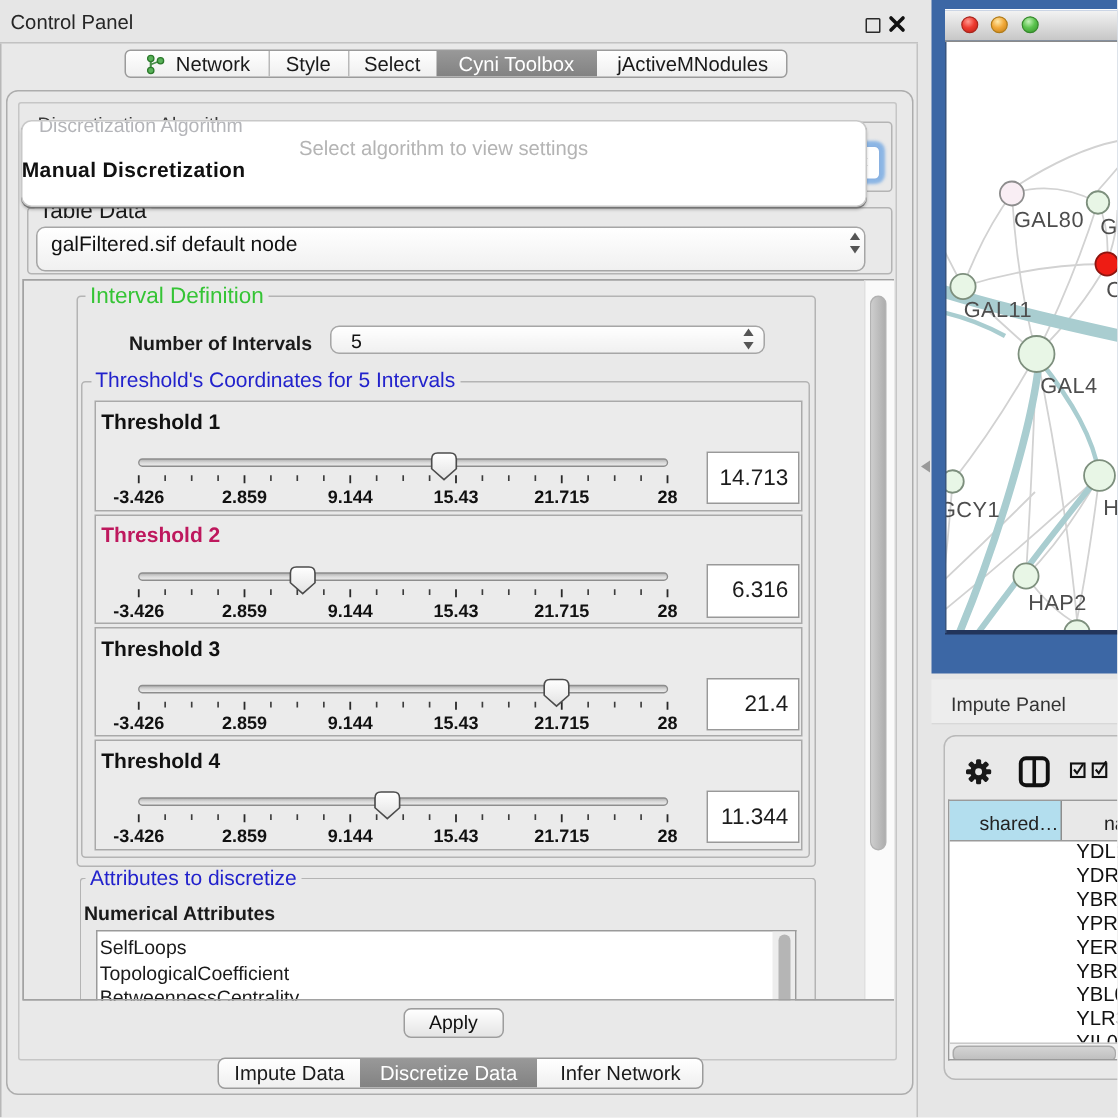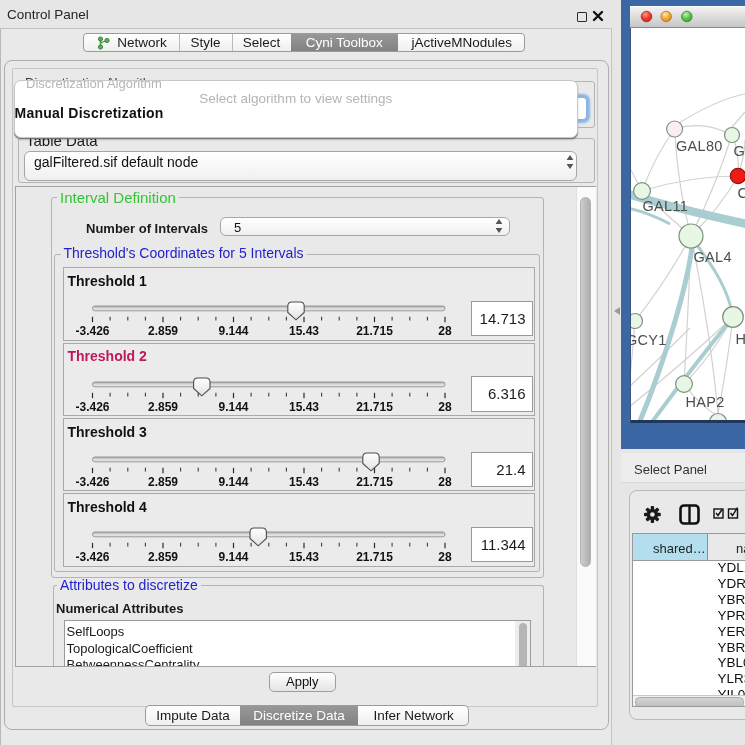--- a/index.html
+++ b/index.html
@@ -341,21 +341,21 @@
   <text x="63.5" y="234">GAL4</text>
   <text x="-4" y="316.5">GCY1</text>
   <text x="105.5" y="315.5">HI</text>
   <text x="55.5" y="378.5">HAP2</text>
  </g>
 </svg>
 <div class="ab" style="left:630px;top:420px;width:115px;height:2.5px;background:#22355c"></div>
 <div class="ab" style="left:629.5px;top:28px;width:1.5px;height:394px;background:#38557f"></div>
 
 <div class="ab" style="left:621px;top:453px;width:124px;height:29px;background:#ededed;border-bottom:1px solid #d8d8d8"></div>
-<div class="ab" style="left:634px;top:461.5px;font-size:13px;color:#333">Select Panel</div>
+<div class="ab" style="left:634px;top:461.5px;font-size:13px;color:#333">Impute Panel</div>
 
 <div class="ab" style="left:628.5px;top:490px;width:125px;height:230px;background:#e9e9e9;border:1px solid #b9b9b9;border-radius:8px;box-sizing:border-box"></div>
 <svg class="ab" style="left:641px;top:504px" width="104" height="22" viewBox="0 0 104 22">
  <g fill="#1a1a1a" transform="translate(11.4,10.5)">
         <circle r="5.6"></circle>
         <rect x="-1.7" y="-8.4" width="3.4" height="4.5" rx="1" transform="rotate(0)"></rect>
         <rect x="-1.7" y="-8.4" width="3.4" height="4.5" rx="1" transform="rotate(45)"></rect>
         <rect x="-1.7" y="-8.4" width="3.4" height="4.5" rx="1" transform="rotate(90)"></rect>
         <rect x="-1.7" y="-8.4" width="3.4" height="4.5" rx="1" transform="rotate(135)"></rect>
         <rect x="-1.7" y="-8.4" width="3.4" height="4.5" rx="1" transform="rotate(180)"></rect>

